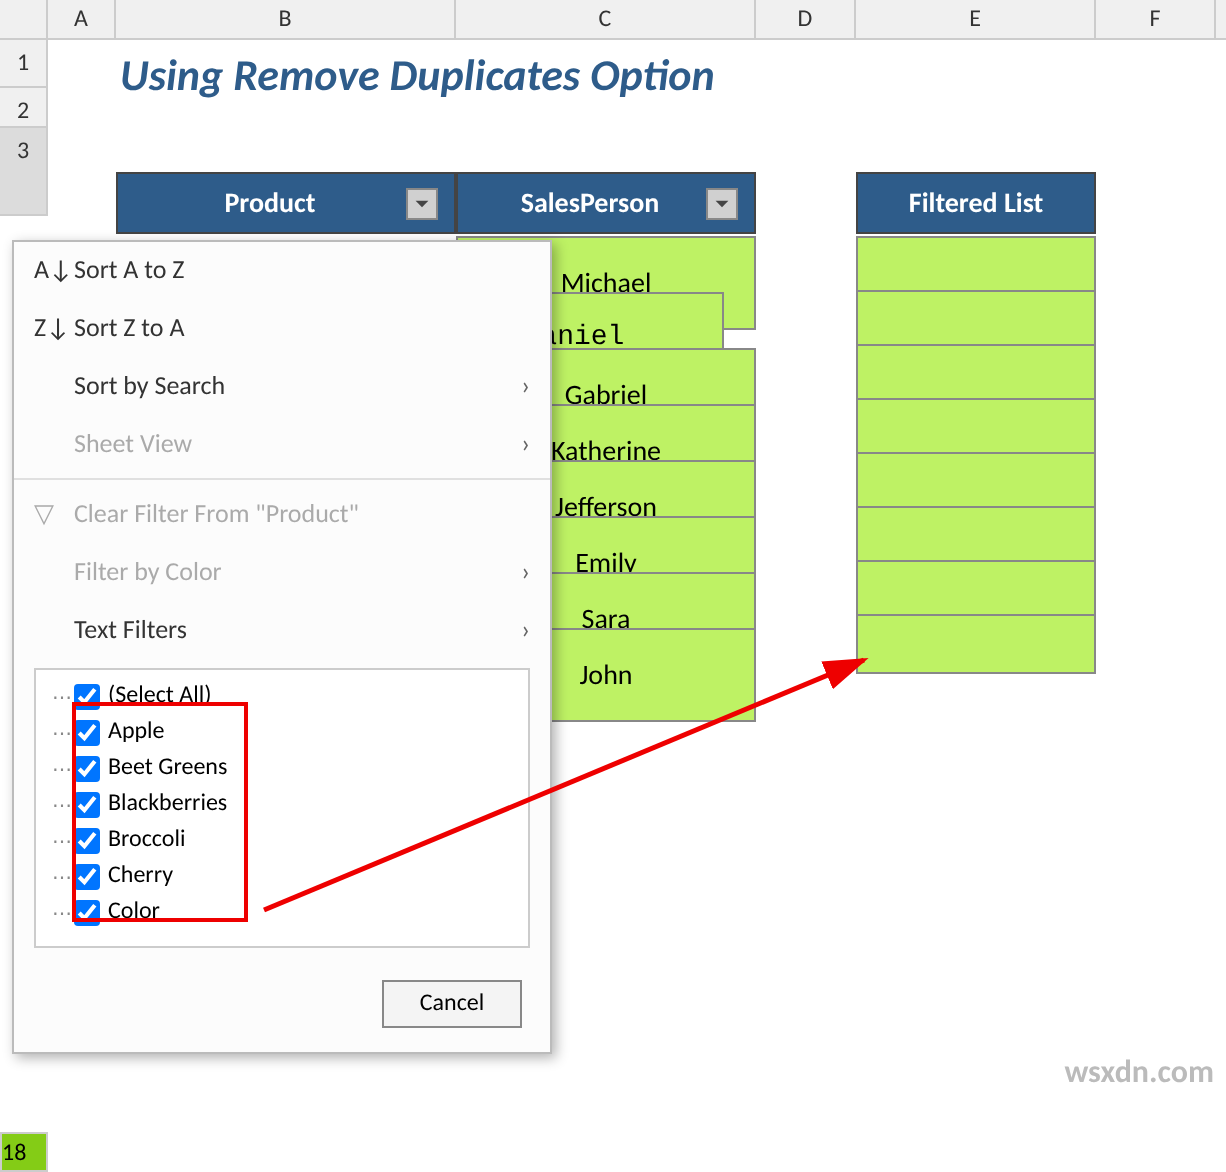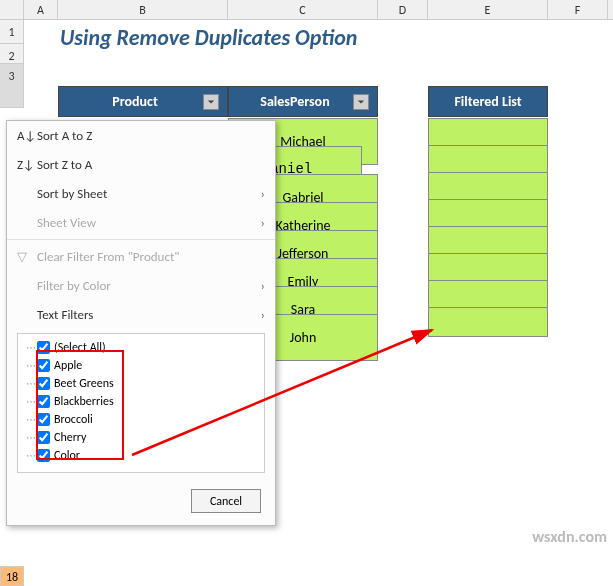--- a/index.html
+++ b/index.html
@@ -35,21 +35,21 @@
 .filter-list .item .dots { color: #888; margin-right: 2px; font-size: 10px; letter-spacing: -1px; }
 .filter-list .item input { margin-right: 4px; }
 .red-box { position: absolute; border: 2px solid #e00; left: 18px; top: 16px; width: 88px; height: 110px; pointer-events: none; }
 .menu-btns { display: flex; gap: 10px; justify-content: flex-end; padding: 10px 14px 12px 0; }
 .menu-btns button { width: 70px; height: 24px; font-size: 12px; border: 1px solid #888; background: #f4f4f4; }
 .menu-btns button.primary { background: #e8f0fb; border: 2px solid #2e6bb8; }
 
 .arrow-line { position: absolute; pointer-events: none; }
 
 .watermark { position: absolute; right: 6px; bottom: 40px; font-size: 16px; color: #bbb; font-weight: bold; }
-.row18 { position: absolute; left: 0; bottom: 0; width: 24px; height: 20px; background: #fdba74; border: 1px solid #ccc; font-size: 12px; text-align: center; line-height: 20px; }
+.row18 { position: absolute; left: 0; bottom: 0; width: 24px; height: 20px; background: #84cc16; border: 1px solid #ccc; font-size: 12px; line-height: 20px; }
 </style>
 </head>
 <body>
 
 <div class="col-headers">
   <div style="width:24px"></div>
   <div style="width:34px">A</div>
   <div style="width:170px">B</div>
   <div style="width:150px">C</div>
   <div style="width:50px">D</div>
@@ -109,21 +109,21 @@
   <div class="menu-item">
       <span class="icon">A↓</span>
       <span>Sort A to Z</span>
     </div>
   <div class="menu-item">
       <span class="icon">Z↓</span>
       <span>Sort Z to A</span>
     </div>
   <div class="menu-item">
       <span class="icon"></span>
-      <span>Sort by Sheet</span>
+      <span>Sort by Search</span>
       <span class="chevron">›</span>
     </div>
   <div class="menu-item disabled">
       <span class="icon"></span>
       <span>Sheet View</span>
       <span class="chevron">›</span>
     </div>
   <div class="menu-sep"></div>
   <div class="menu-item disabled">
       <span class="icon">▽</span>

